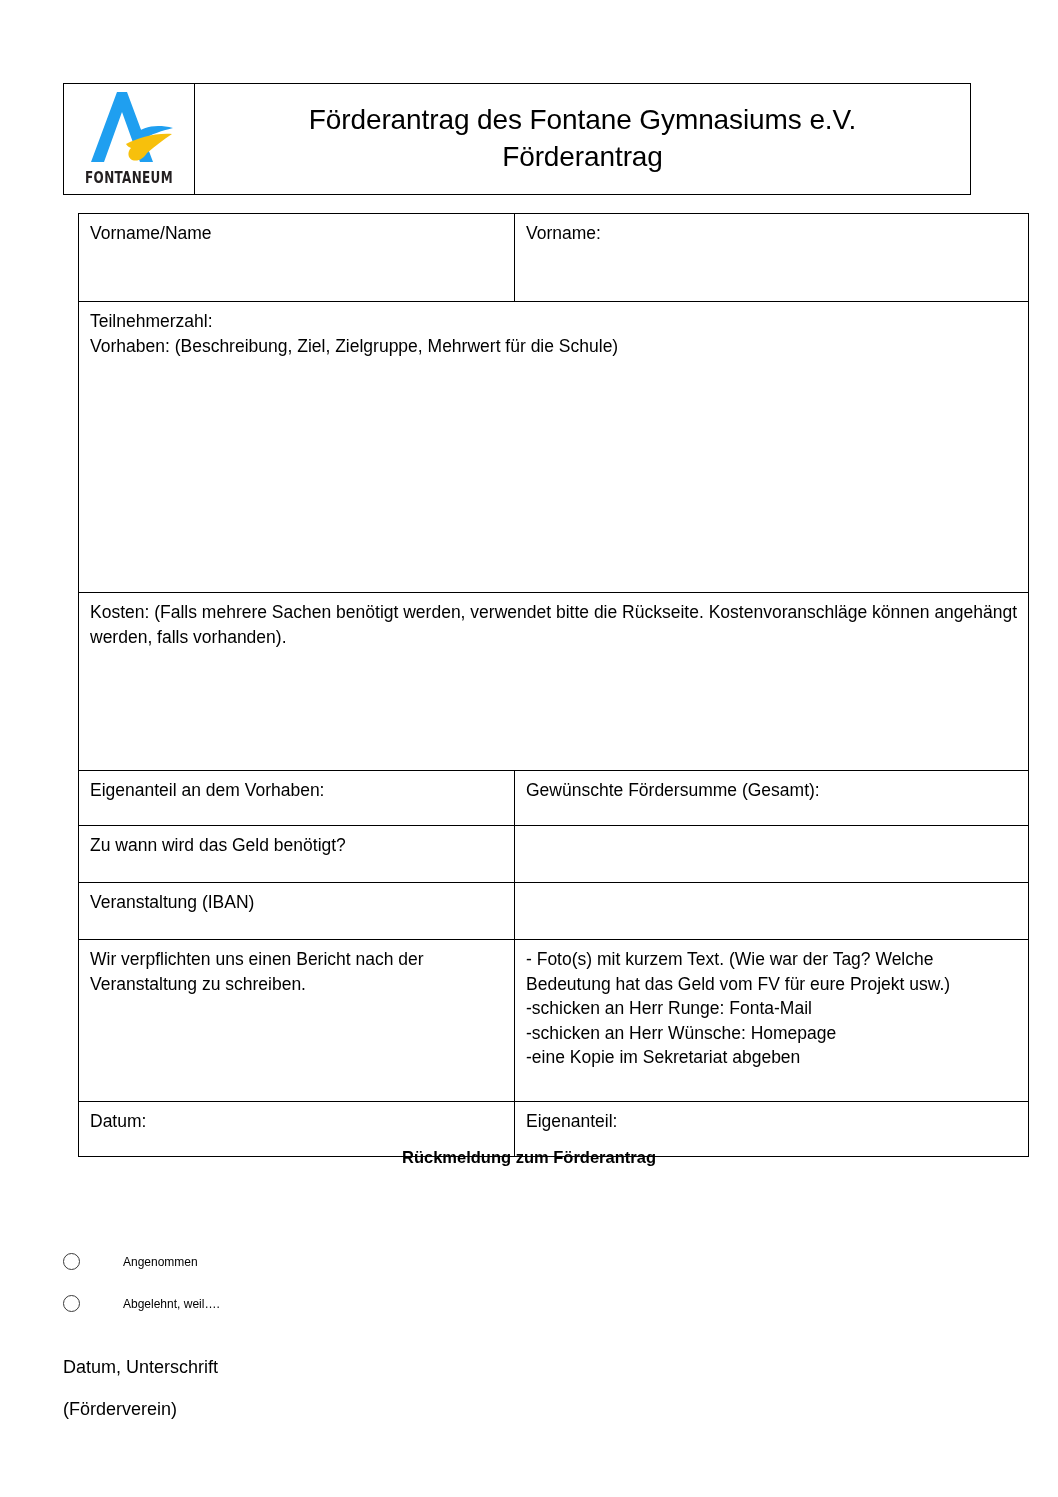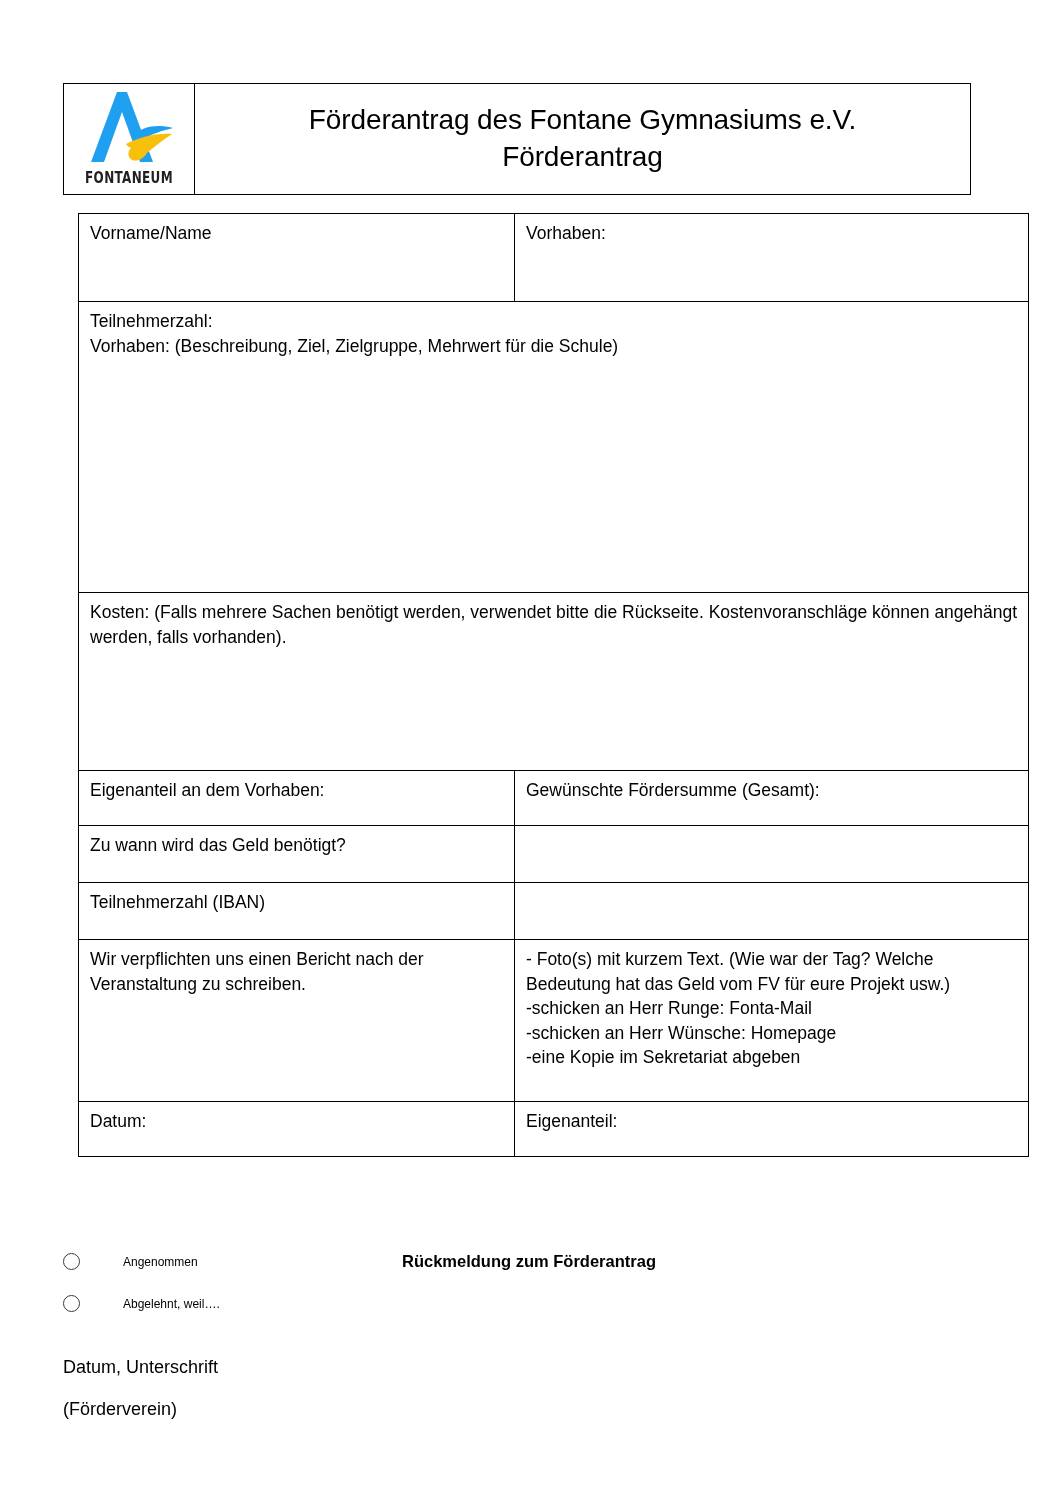--- a/index.html
+++ b/index.html
@@ -105,21 +105,21 @@
   .r-bank   { height: 43px; }
   .r-bericht{ height: 148px; }
   .r-datum  { height: 41px; }
 
   .blank-line { display: block; height: 0; }
 
   
   .feedback-title {
     position: absolute;
     left: 0;
-    top: 1252px;
+    top: 1148px;
     width: 1058px;
     text-align: center;
     font-size: 16.5px;
     font-weight: bold;
   }
 
   .option-row {
     position: absolute;
     left: 63px;
     display: flex;
@@ -180,21 +180,21 @@
     </table>
 
   <table class="form-table">
 
     <tbody>
         <tr class="r-name">
       <td class="col-left r-name">
         <span>Vorname/Name</span>
       </td>
       <td class="col-right r-name">
-        <span>Vorhaben:</span>
+        <span>Vorname:</span>
       </td>
     </tr>
 
 
     <tr class="r-vorh">
       <td class="r-vorh" colspan="2">
         <div>Teilnehmerzahl:</div>
         <div>Vorhaben: (Beschreibung, Ziel, Zielgruppe, Mehrwert für die Schule)</div>
       </td>
     </tr>
@@ -218,21 +218,21 @@
       <td class="col-left r-zuwann">
         <span>Zu wann wird das Geld benötigt?</span>
       </td>
       <td class="col-right r-zuwann">
         <span></span>
       </td>
     </tr>
 
     <tr class="r-bank">
       <td class="col-left r-bank">
-        <span>Teilnehmerzahl (IBAN)</span>
+        <span>Veranstaltung (IBAN)</span>
       </td>
       <td class="col-right r-bank">
         <span></span>
       </td>
     </tr>
 
     <tr class="r-bericht">
       <td class="col-left r-bericht">
         <span>Wir verpflichten uns einen Bericht nach der Veranstaltung zu schreiben.</span>
       </td>

